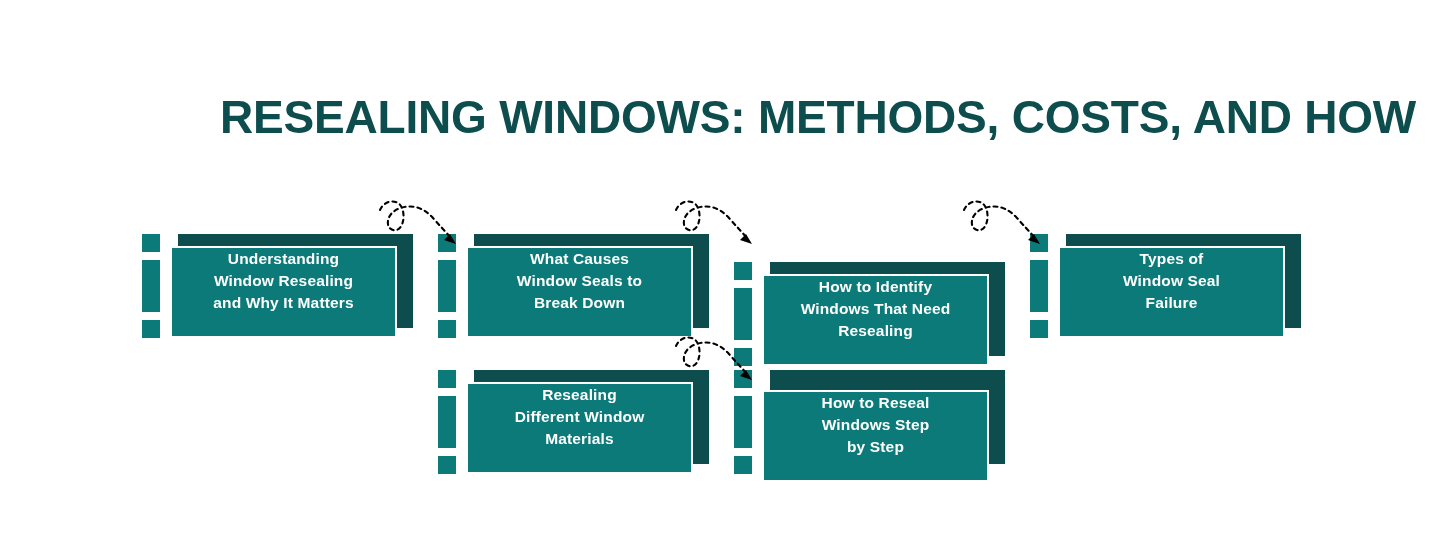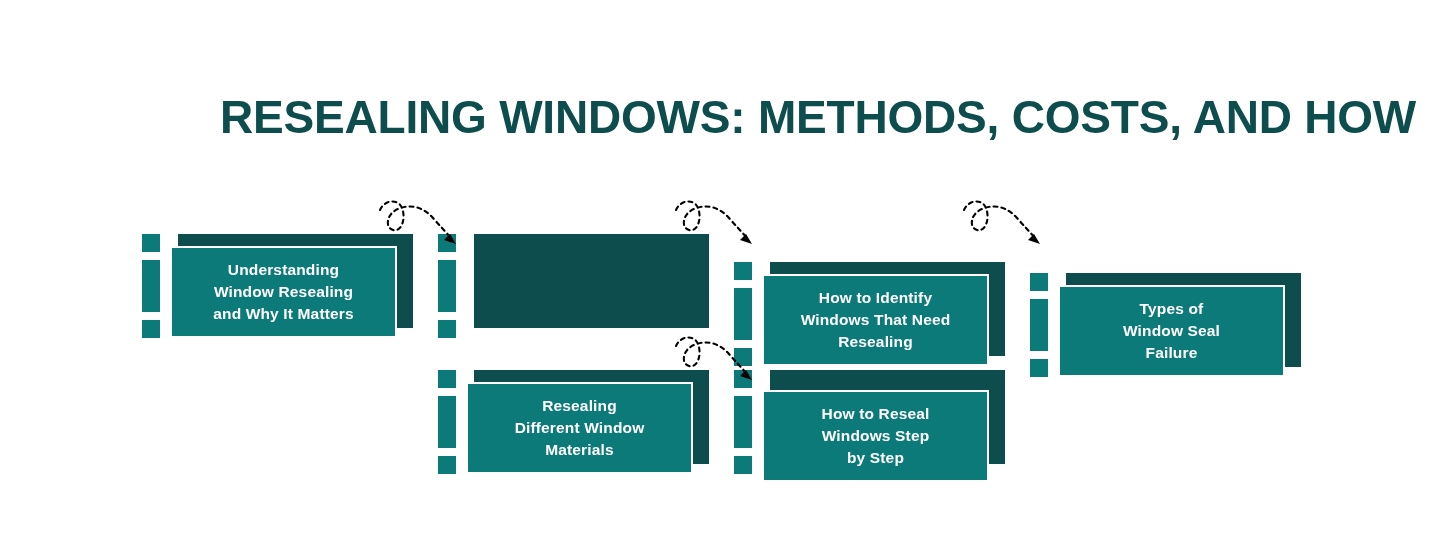--- a/index.html
+++ b/index.html
@@ -76,21 +76,21 @@
     background: #0d4d4d;
   }
 
   
   .panel {
     position: absolute;
     background: #0d7a7a;
     border: 2px solid #ffffff;
     box-sizing: border-box;
     display: flex;
-    align-items: center;
+    align-items: flex-start;
     justify-content: center;
     text-align: center;
   }
   .panel .label {
     color: #ffffff;
     font-size: 15.5px;
     line-height: 22px;
     font-weight: bold;
     letter-spacing: 0.15px;
     white-space: pre-line;
@@ -129,35 +129,40 @@
 and Why It Matters</div>
         </div>
       </div>
       <div class="node" style="left: 436px; top: 234px; width: 265px; height: 104px;">
         <div class="deco" style="height: 104px;">
           <div class="sq top"></div>
           <div class="bar" style="top: 26px; height: 52px;"></div>
           <div class="sq bot" style="top: 86px;"></div>
         </div>
         <div class="shadow" style="left: 38px; top: 0px; width: 235px; height: 94px;"></div>
+        <div class="panel" style="left: 30px; top: 12px; width: 227px; height: 92px;">
+          <div class="label">What Causes
+Window Seals to
+Break Down</div>
+        </div>
       </div>
       <div class="node" style="left: 732px; top: 234px; width: 265px; height: 104px; margin-top: 28px;">
         <div class="deco" style="height: 104px;">
           <div class="sq top"></div>
           <div class="bar" style="top: 26px; height: 52px;"></div>
           <div class="sq bot" style="top: 86px;"></div>
         </div>
         <div class="shadow" style="left: 38px; top: 0px; width: 235px; height: 94px;"></div>
         <div class="panel" style="left: 30px; top: 12px; width: 227px; height: 92px;">
           <div class="label">How to Identify
 Windows That Need
 Resealing</div>
         </div>
       </div>
-      <div class="node" style="left: 1028px; top: 234px; width: 265px; height: 104px; margin-top: 39px;">
+      <div class="node" style="left: 1028px; top: 234px; width: 265px; height: 104px;">
         <div class="deco" style="height: 104px;">
           <div class="sq top"></div>
           <div class="bar" style="top: 26px; height: 52px;"></div>
           <div class="sq bot" style="top: 86px;"></div>
         </div>
         <div class="shadow" style="left: 38px; top: 0px; width: 235px; height: 94px;"></div>
         <div class="panel" style="left: 30px; top: 12px; width: 227px; height: 92px;">
           <div class="label">Types of
 Window Seal
 Failure</div>

